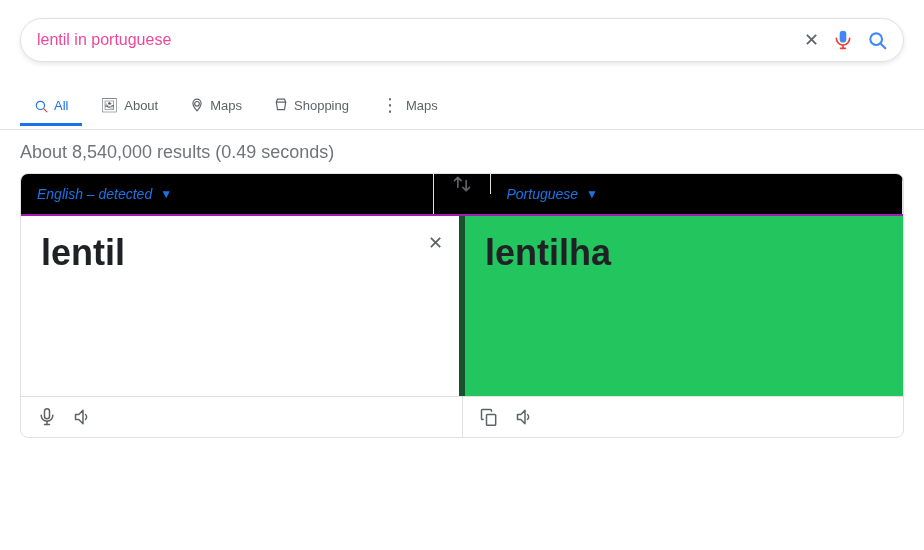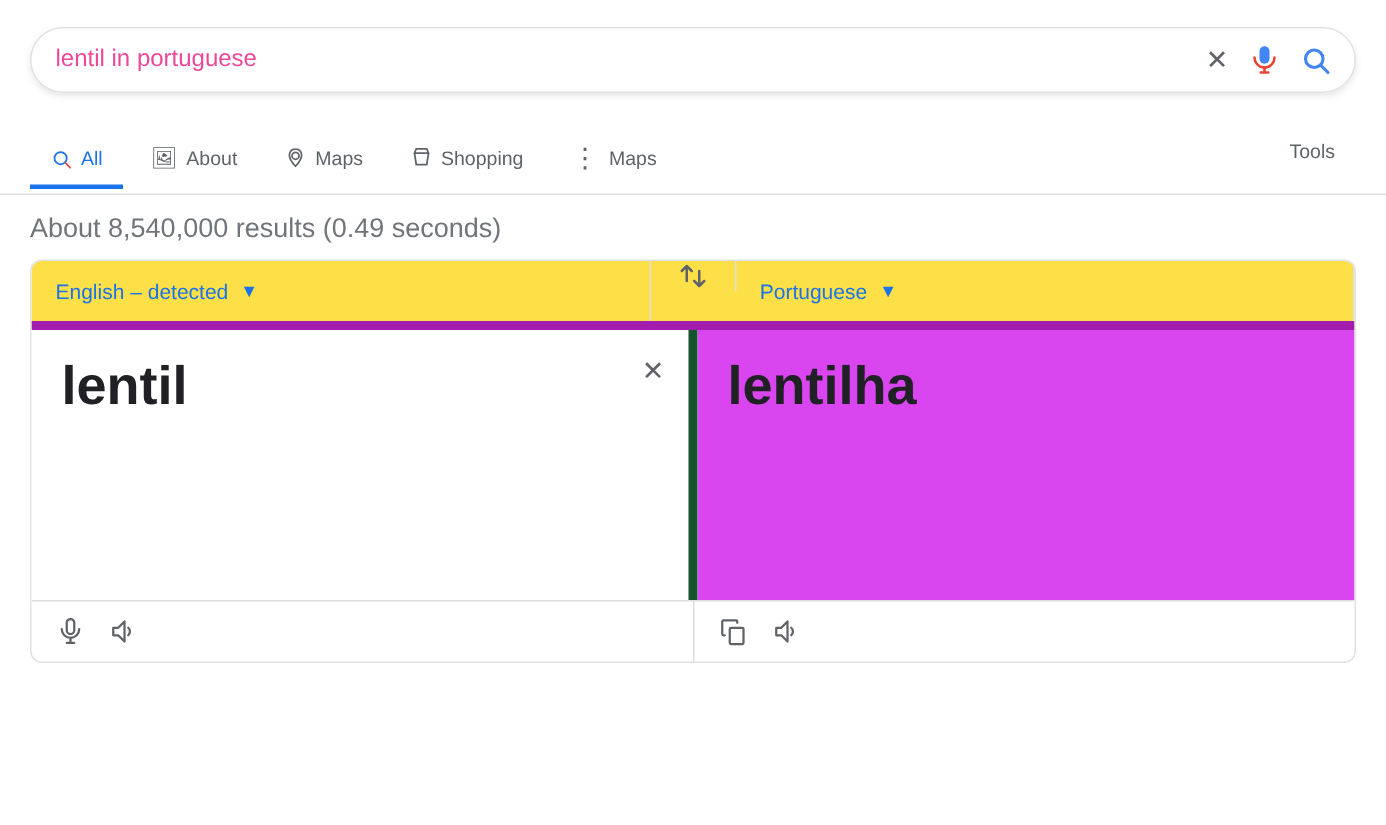--- a/index.html
+++ b/index.html
@@ -98,22 +98,23 @@
     .translation-widget {
       margin: 0 20px;
       border: 1px solid #dfe1e5;
       border-radius: 8px;
       overflow: hidden;
     }
 
     .translation-header {
       display: flex;
       align-items: center;
-      background: #fde047;
-      border-bottom: 6px solid #a21caf;
+      background: #000000;
+      border-bottom: 2px solid #a21caf;
+      font-style: italic;
     }
 
     .lang-select {
       display: flex;
       align-items: center;
       padding: 12px 16px;
       color: #1a73e8;
       font-size: 14px;
       cursor: pointer;
       gap: 8px;
@@ -181,21 +182,21 @@
       top: 16px;
       right: 16px;
       color: #5f6368;
       cursor: pointer;
       font-size: 18px;
     }
 
     .translation-right {
       flex: 1;
       padding: 16px 20px;
-      background: #d946ef;
+      background: #22c55e;
     }
 
     .translated-word {
       font-size: 36px;
       font-weight: bold;
       color: #202124;
     }
 
     
     .translation-footer {
@@ -294,23 +295,20 @@
         </svg>
     </span>
     <span>Shopping</span>
   </div>
 
   <div class="nav-tab">
     <span style="font-size:18px; letter-spacing:1px; color:#5f6368;">⋮</span>
     <span>Maps</span>
   </div>
 
-  <div class="tools-tab">
-    <span>Tools</span>
-  </div>
 </div>
 
 <div class="results-count">
   <span>About 8,540,000 results (0.49 seconds)</span>
 </div>
 
 <div class="translation-widget">
 
   <div class="translation-header">
 

